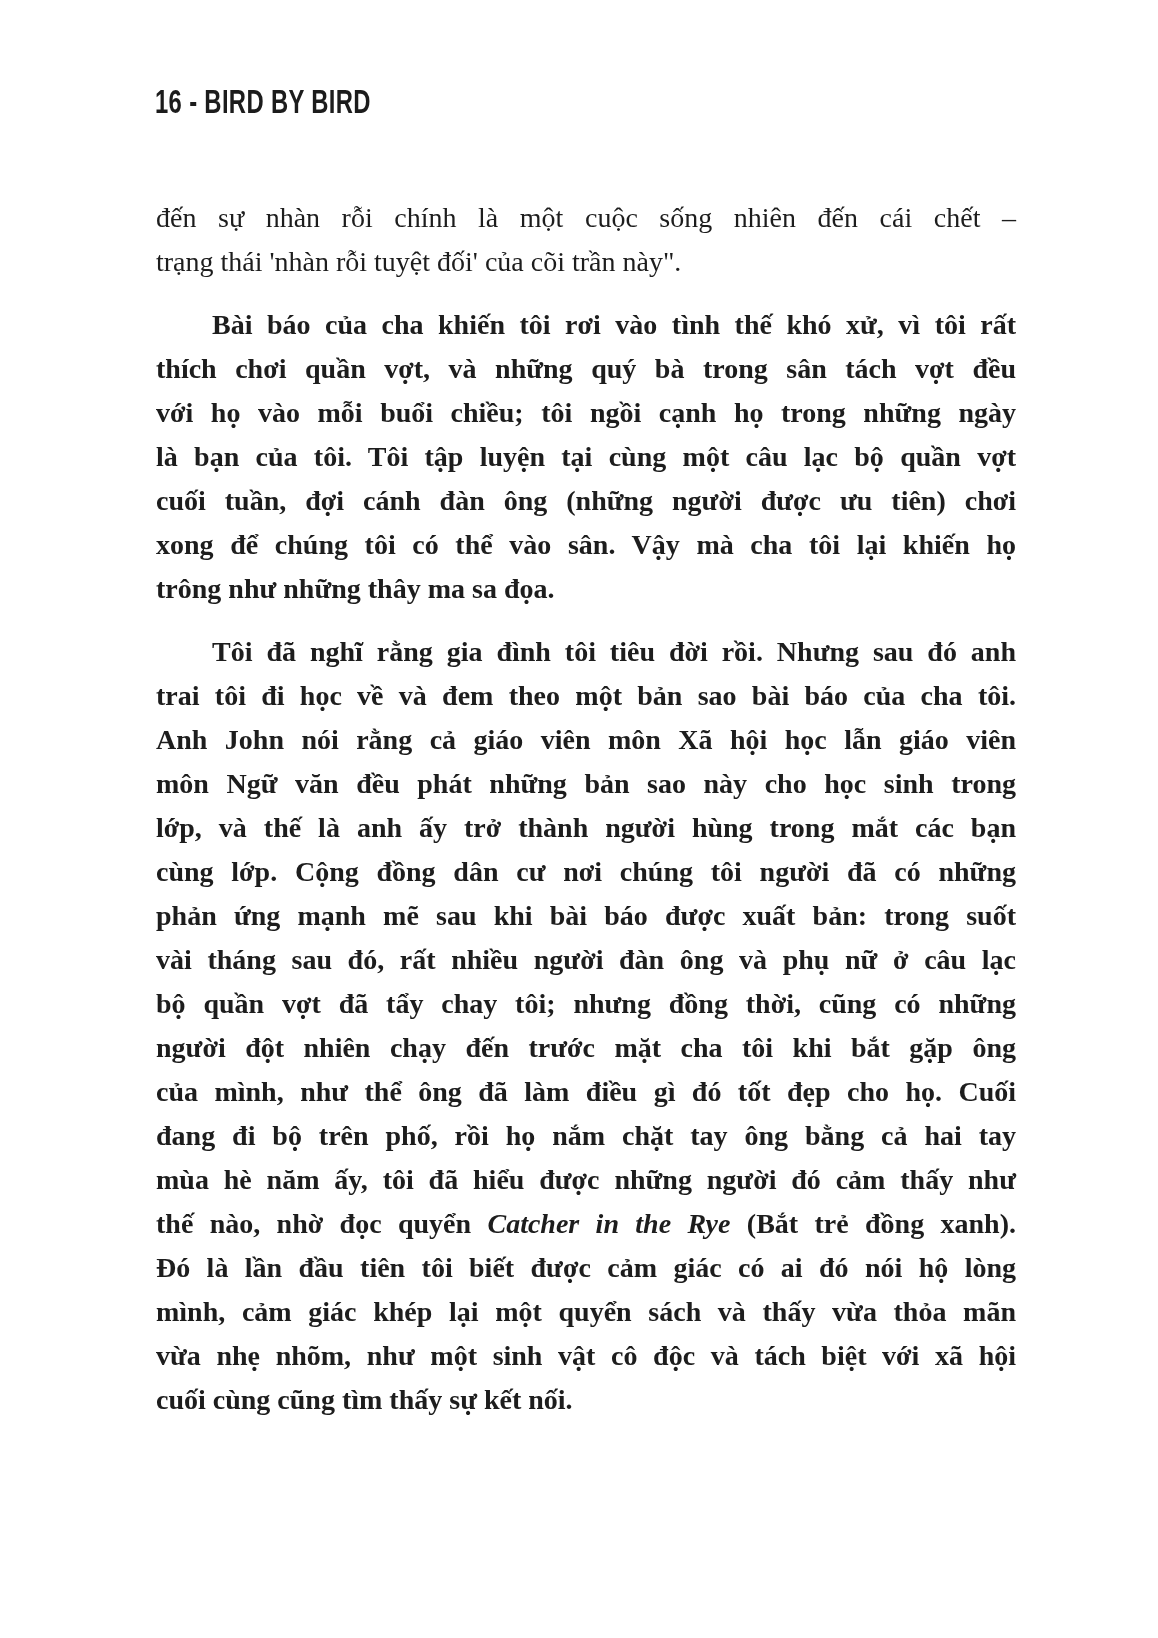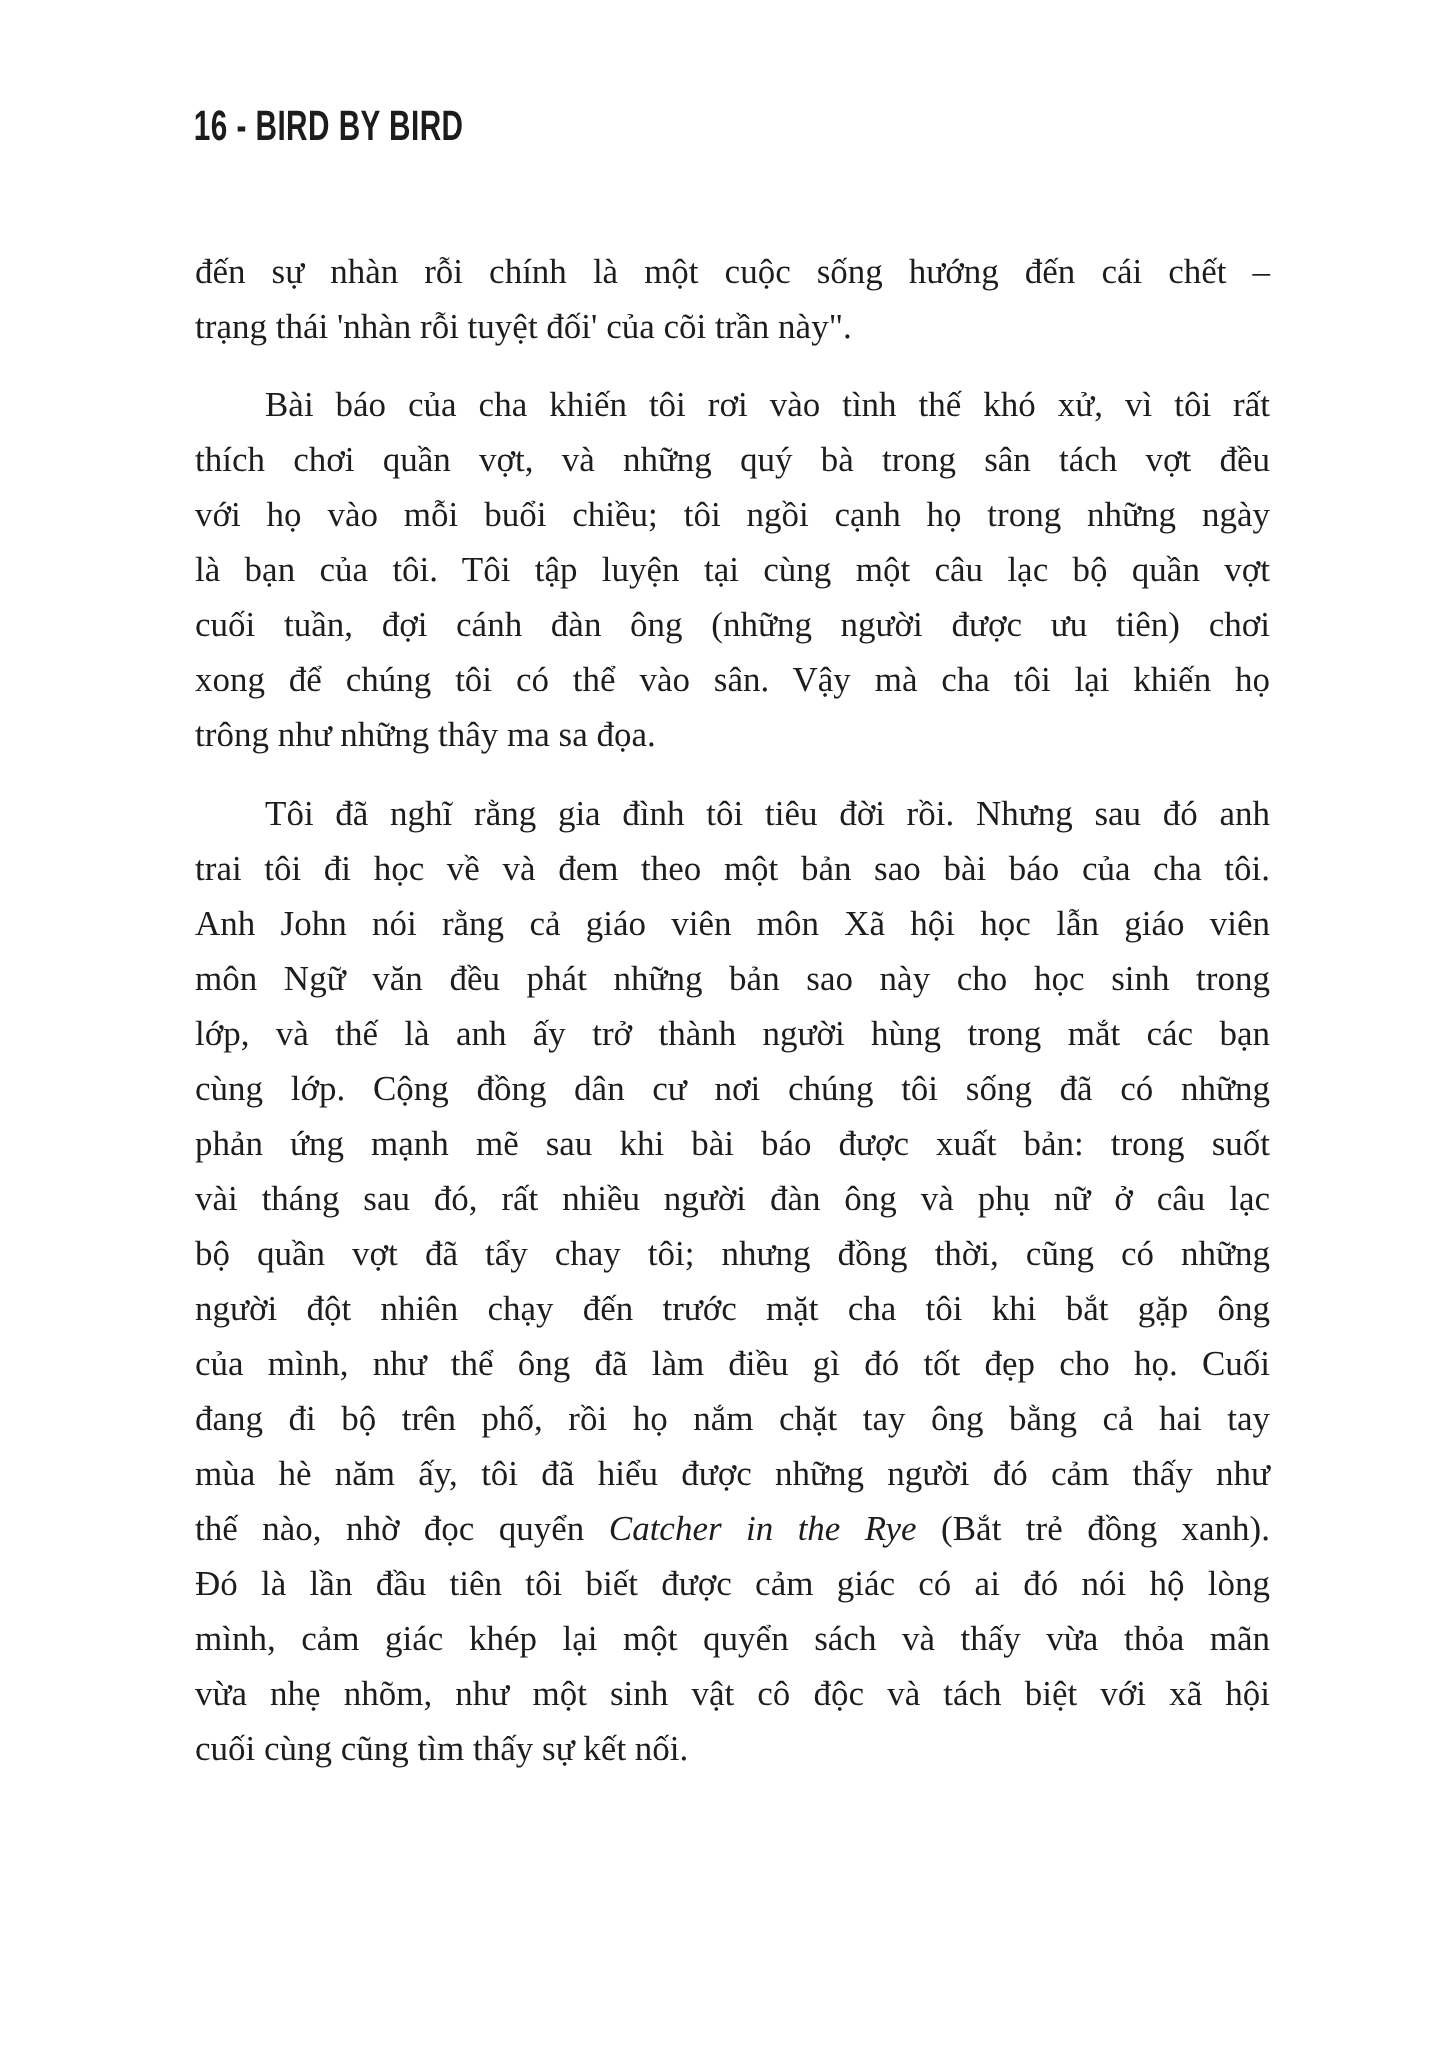--- a/index.html
+++ b/index.html
@@ -29,59 +29,59 @@
   }
   .body-text {
     position: absolute;
     left: 156px; top: 196px;
     width: 860px;
     color: #1d1d1d;
     font-size: 28px;
     line-height: 44px;
   }
   .para { margin: 0; }
-  .para + .para { margin-top: 19px; }
+  .para + .para { margin-top: 19px; font-weight: bold; }
   .line {
     text-align: justify;
     text-align-last: justify;
   }
   .line.last {
     text-align-last: left;
   }
   .para.indent .line:first-child { text-indent: 56px; }
   .seg.italic { font-style: italic; }
 </style>
 </head>
 <body>
 
 <div class="page">
   <div class="running-head">
     <span>16 - BIRD BY BIRD</span>
   </div>
   <div class="body-text">
       <div class="para">
-        <div class="line"><span class="seg">đến sự nhàn rỗi chính là một cuộc sống hướng đến cái chết –</span></div>
+        <div class="line"><span class="seg">đến sự nhàn rỗi chính là một cuộc sống nhiên đến cái chết –</span></div>
         <div class="line last"><span class="seg">trạng thái 'nhàn rỗi tuyệt đối' của cõi trần này".</span></div>
       </div>
       <div class="para indent">
         <div class="line"><span class="seg">Bài báo của cha khiến tôi rơi vào tình thế khó xử, vì tôi rất</span></div>
         <div class="line"><span class="seg">thích chơi quần vợt, và những quý bà trong sân tách vợt đều</span></div>
         <div class="line"><span class="seg">với họ vào mỗi buổi chiều; tôi ngồi cạnh họ trong những ngày</span></div>
         <div class="line"><span class="seg">là bạn của tôi. Tôi tập luyện tại cùng một câu lạc bộ quần vợt</span></div>
         <div class="line"><span class="seg">cuối tuần, đợi cánh đàn ông (những người được ưu tiên) chơi</span></div>
         <div class="line"><span class="seg">xong để chúng tôi có thể vào sân. Vậy mà cha tôi lại khiến họ</span></div>
         <div class="line last"><span class="seg">trông như những thây ma sa đọa.</span></div>
       </div>
       <div class="para indent">
         <div class="line"><span class="seg">Tôi đã nghĩ rằng gia đình tôi tiêu đời rồi. Nhưng sau đó anh</span></div>
         <div class="line"><span class="seg">trai tôi đi học về và đem theo một bản sao bài báo của cha tôi.</span></div>
         <div class="line"><span class="seg">Anh John nói rằng cả giáo viên môn Xã hội học lẫn giáo viên</span></div>
         <div class="line"><span class="seg">môn Ngữ văn đều phát những bản sao này cho học sinh trong</span></div>
         <div class="line"><span class="seg">lớp, và thế là anh ấy trở thành người hùng trong mắt các bạn</span></div>
-        <div class="line"><span class="seg">cùng lớp. Cộng đồng dân cư nơi chúng tôi sống đã có những</span></div>
+        <div class="line"><span class="seg">cùng lớp. Cộng đồng dân cư nơi chúng tôi người đã có những</span></div>
         <div class="line"><span class="seg">phản ứng mạnh mẽ sau khi bài báo được xuất bản: trong suốt</span></div>
         <div class="line"><span class="seg">vài tháng sau đó, rất nhiều người đàn ông và phụ nữ ở câu lạc</span></div>
         <div class="line"><span class="seg">bộ quần vợt đã tẩy chay tôi; nhưng đồng thời, cũng có những</span></div>
         <div class="line"><span class="seg">người đột nhiên chạy đến trước mặt cha tôi khi bắt gặp ông</span></div>
         <div class="line"><span class="seg">của mình, như thể ông đã làm điều gì đó tốt đẹp cho họ. Cuối</span></div>
         <div class="line"><span class="seg">đang đi bộ trên phố, rồi họ nắm chặt tay ông bằng cả hai tay</span></div>
         <div class="line"><span class="seg">mùa hè năm ấy, tôi đã hiểu được những người đó cảm thấy như</span></div>
         <div class="line"><span class="seg">thế nào, nhờ đọc quyển </span><span class="seg italic">Catcher in the Rye</span><span class="seg"> (Bắt trẻ đồng xanh).</span></div>
         <div class="line"><span class="seg">Đó là lần đầu tiên tôi biết được cảm giác có ai đó nói hộ lòng</span></div>
         <div class="line"><span class="seg">mình, cảm giác khép lại một quyển sách và thấy vừa thỏa mãn</span></div>

